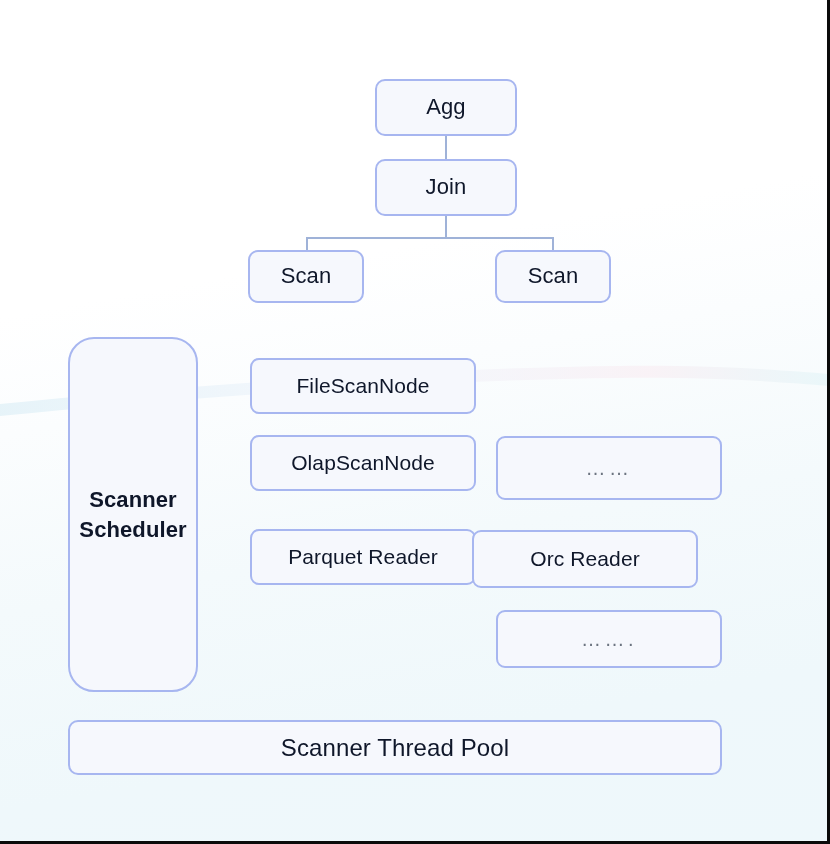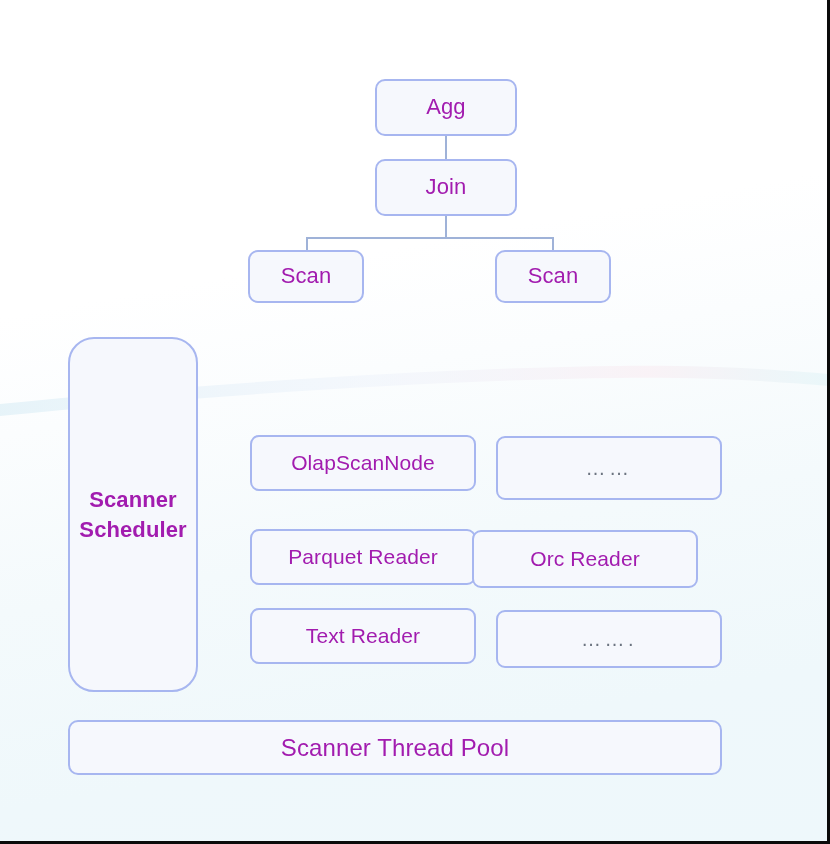--- a/index.html
+++ b/index.html
@@ -59,21 +59,21 @@
   
   .node {
     position: absolute;
     box-sizing: border-box;
     background: #f6f8fd;
     border: 2px solid #a7b6f0;
     border-radius: 9px;
     display: flex;
     align-items: center;
     justify-content: center;
-    color: #a21caf;
+    color: #0f172a;
     font-size: 21px;
     line-height: 1.22;
     text-align: center;
     white-space: pre-line;
     letter-spacing: 0.1px;
   }
 
   .node.tree {
     border-radius: 10px;
     font-size: 22px;
@@ -135,31 +135,31 @@
 
   <div class="edge v" style="left:552px; top:237px; height:14px;"></div>
 
   <div class="node tree" style="left:248px; top:250px; width:116px; height:53px;">Scan</div>
 
   <div class="node tree" style="left:495px; top:250px; width:116px; height:53px;">Scan</div>
 
   <div class="node scheduler" style="left:68px; top:337px; width:130px; height:355px;font-weight:bold;">Scanner
 Scheduler</div>
 
+  <div class="node" style="left:250px; top:358px; width:226px; height:56px;">FileScanNode</div>
 
 
   <div class="node" style="left:250px; top:435px; width:226px; height:56px;">OlapScanNode</div>
 
   <div class="node dots" style="left:496px; top:436px; width:226px; height:64px;">……</div>
 
   <div class="node" style="left:250px; top:529px; width:226px; height:56px;text-align:center;">Parquet Reader</div>
 
   <div class="node" style="left:472px; top:530px; width:226px; height:58px;">Orc Reader</div>
 
-  <div class="node" style="left:250px; top:608px; width:226px; height:56px;">Text Reader</div>
 
   <div class="node dots" style="left:496px; top:610px; width:226px; height:58px;">…….</div>
 
   <div class="node wide" style="left:68px; top:720px; width:654px; height:55px;">Scanner Thread Pool</div>
 
   <div id="edge-right"></div>
   <div id="edge-bottom"></div>
 
 </div>
 

